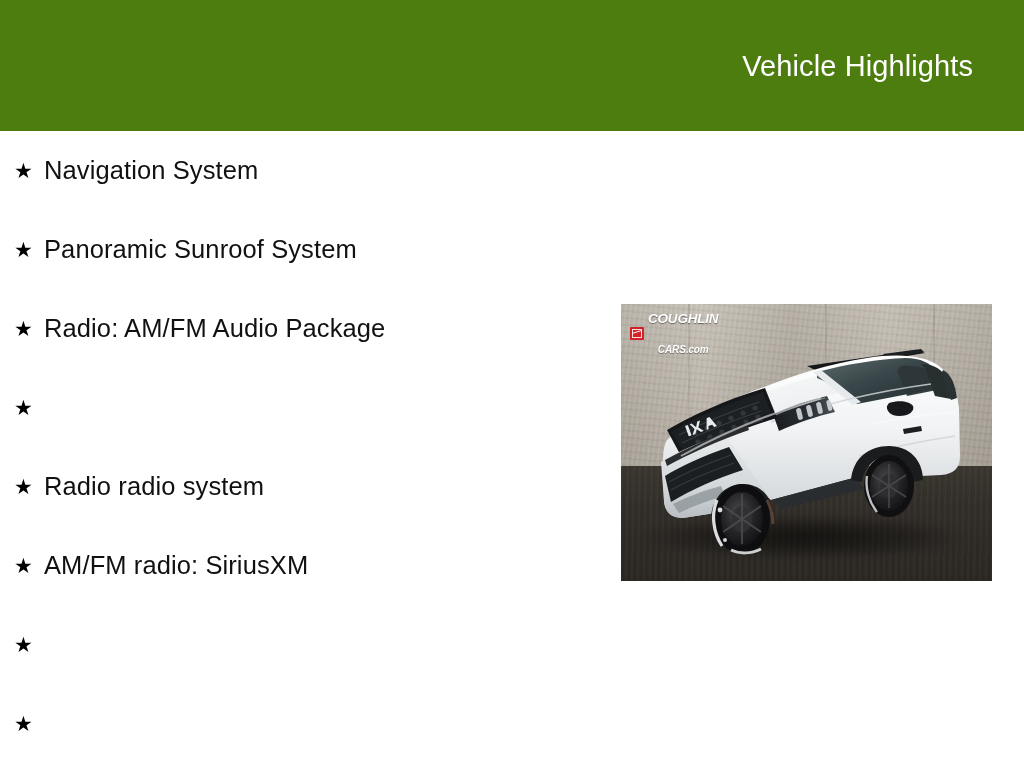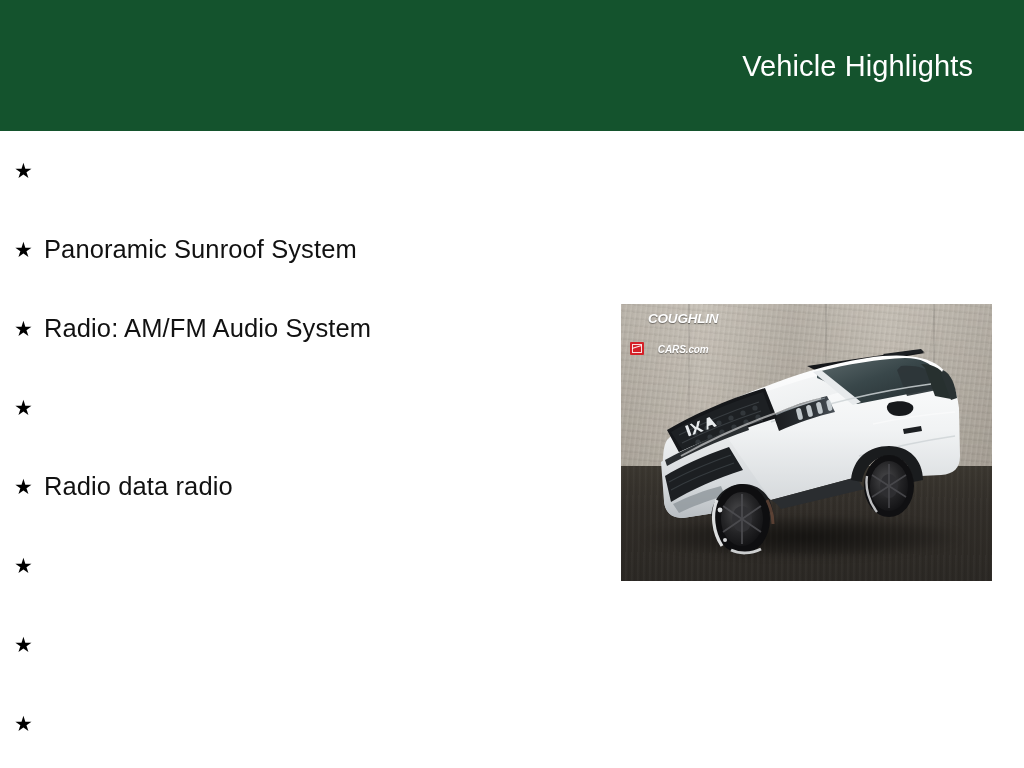--- a/index.html
+++ b/index.html
@@ -15,21 +15,21 @@
     font-family: "Liberation Sans", sans-serif;
     -webkit-font-smoothing: antialiased;
   }
 
   
   #header-bar {
     position: absolute;
     left: 0; top: 0;
     width: 1024px;
     height: 131px;
-    background: #14532d;
+    background: #4d7c0f;
   }
   #header-title {
     position: absolute;
     right: 51px;
     top: 49px;
     color: #ffffff;
     font-size: 29px;
     font-weight: 400;
     letter-spacing: 0.1px;
     line-height: 34px;
@@ -131,21 +131,21 @@
     background: radial-gradient(ellipse at 50% 50%, rgba(0,0,0,0.55) 0%, rgba(0,0,0,0.28) 45%, rgba(0,0,0,0) 72%);
     filter: blur(3px);
   }
 
   
   #photo-watermark {
     position: absolute;
     left: 9px;
     top: 8px;
     display: flex;
-    align-items: flex-end;
+    align-items: center;
     gap: 4px;
     z-index: 6;
   }
   #watermark-mark {
     width: 14px;
     height: 13px;
     background: #d42027;
     border-radius: 1px;
     position: relative;
     flex: none;
@@ -201,38 +201,40 @@
 </head>
 <body>
 
 <div id="header-bar">
   <div id="header-title">Vehicle Highlights</div>
 </div>
 
 <ul id="highlights-list">
   <li class="highlight-item">
     <span class="bullet-star">★</span>
+    <span class="item-label">Navigation System</span>
   </li>
   <li class="highlight-item">
     <span class="bullet-star">★</span>
     <span class="item-label">Panoramic Sunroof System</span>
   </li>
   <li class="highlight-item">
     <span class="bullet-star">★</span>
-    <span class="item-label">Radio: AM/FM Audio System</span>
-  </li>
-  <li class="highlight-item">
-    <span class="bullet-star">★</span>
-  </li>
-  <li class="highlight-item">
-    <span class="bullet-star">★</span>
-    <span class="item-label">Radio data radio</span>
-  </li>
-  <li class="highlight-item">
-    <span class="bullet-star">★</span>
+    <span class="item-label">Radio: AM/FM Audio Package</span>
+  </li>
+  <li class="highlight-item">
+    <span class="bullet-star">★</span>
+  </li>
+  <li class="highlight-item">
+    <span class="bullet-star">★</span>
+    <span class="item-label">Radio radio system</span>
+  </li>
+  <li class="highlight-item">
+    <span class="bullet-star">★</span>
+    <span class="item-label">AM/FM radio: SiriusXM</span>
   </li>
   <li class="highlight-item">
     <span class="bullet-star">★</span>
   </li>
   <li class="highlight-item">
     <span class="bullet-star">★</span>
   </li>
 </ul>
 
 <div id="vehicle-photo">

